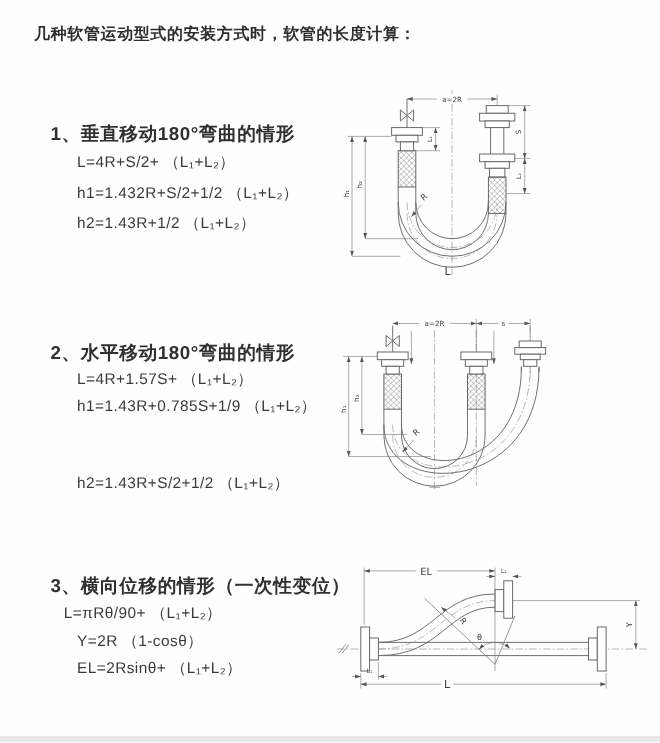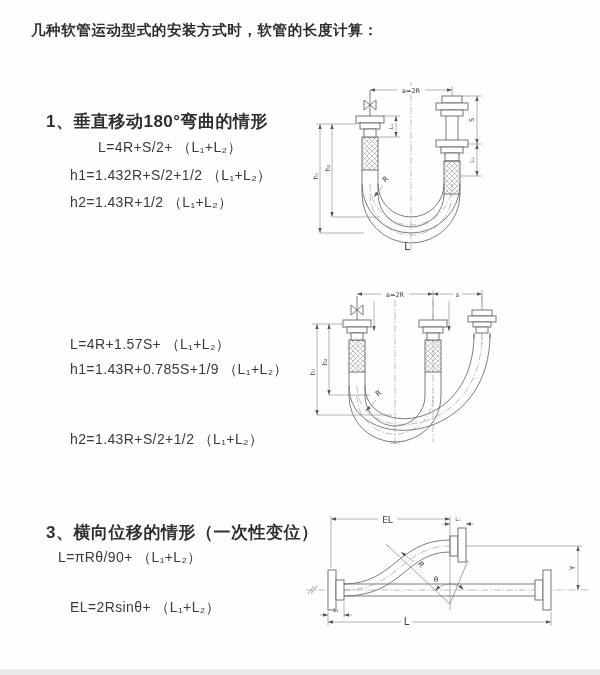--- a/index.html
+++ b/index.html
@@ -28,30 +28,32 @@
   .t9{font-size:10px;}
 </style>
 </head>
 <body>
 
 <div class="page">
 
   <div class="title">几种软管运动型式的安装方式时，软管的长度计算：</div>
 
   <div class="sec-head" style="left:46px;top:110px;">1、垂直移动180°弯曲的情形</div>
-  <div class="formula" style="left:70px;top:139px;margin-left:28px;">L=4R+S/2+ （L₁+L₂）</div>
+  <div class="formula" style="left:70px;top:139px;">L=4R+S/2+ （L₁+L₂）</div>
   <div class="formula" style="left:70px;top:167px;">h1=1.432R+S/2+1/2 （L₁+L₂）</div>
   <div class="formula" style="left:70px;top:194px;text-align:center;">h2=1.43R+1/2 （L₁+L₂）</div>
 
+  <div class="sec-head" style="left:46px;top:309px;">2、水平移动180°弯曲的情形</div>
   <div class="formula" style="left:70px;top:336px;">L=4R+1.57S+ （L₁+L₂）</div>
   <div class="formula" style="left:70px;top:361px;">h1=1.43R+0.785S+1/9 （L₁+L₂）</div>
   <div class="formula" style="left:70px;top:386px;margin-top:45px;">h2=1.43R+S/2+1/2 （L₁+L₂）</div>
 
   <div class="sec-head" style="left:46px;top:521px;">3、横向位移的情形（一次性变位）</div>
   <div class="formula" style="left:58px;top:549px;">L=πRθ/90+ （L₁+L₂）</div>
+  <div class="formula" style="left:70px;top:574px;">Y=2R （1-cosθ）</div>
   <div class="formula" style="left:70px;top:599px;">EL=2Rsinθ+ （L₁+L₂）</div>
 
   <svg class="dwg" style="left:312px;top:76px;" width="285" height="182" viewBox="0 0 285 182">
     <defs>
       <marker id="m1" viewBox="0 0 10 10" refX="9.5" refY="5" markerWidth="10" markerHeight="10" orient="auto-start-reverse">
         <path d="M0,1.8 L9.5,5 L0,8.2 Z" fill="#555"></path>
       </marker>
       <pattern id="p1" width="5" height="5" patternUnits="userSpaceOnUse">
         <path d="M0,5 L5,0 M0,0 L5,5" stroke="#8f8f8f" stroke-width="0.5"></path>
       </pattern>

